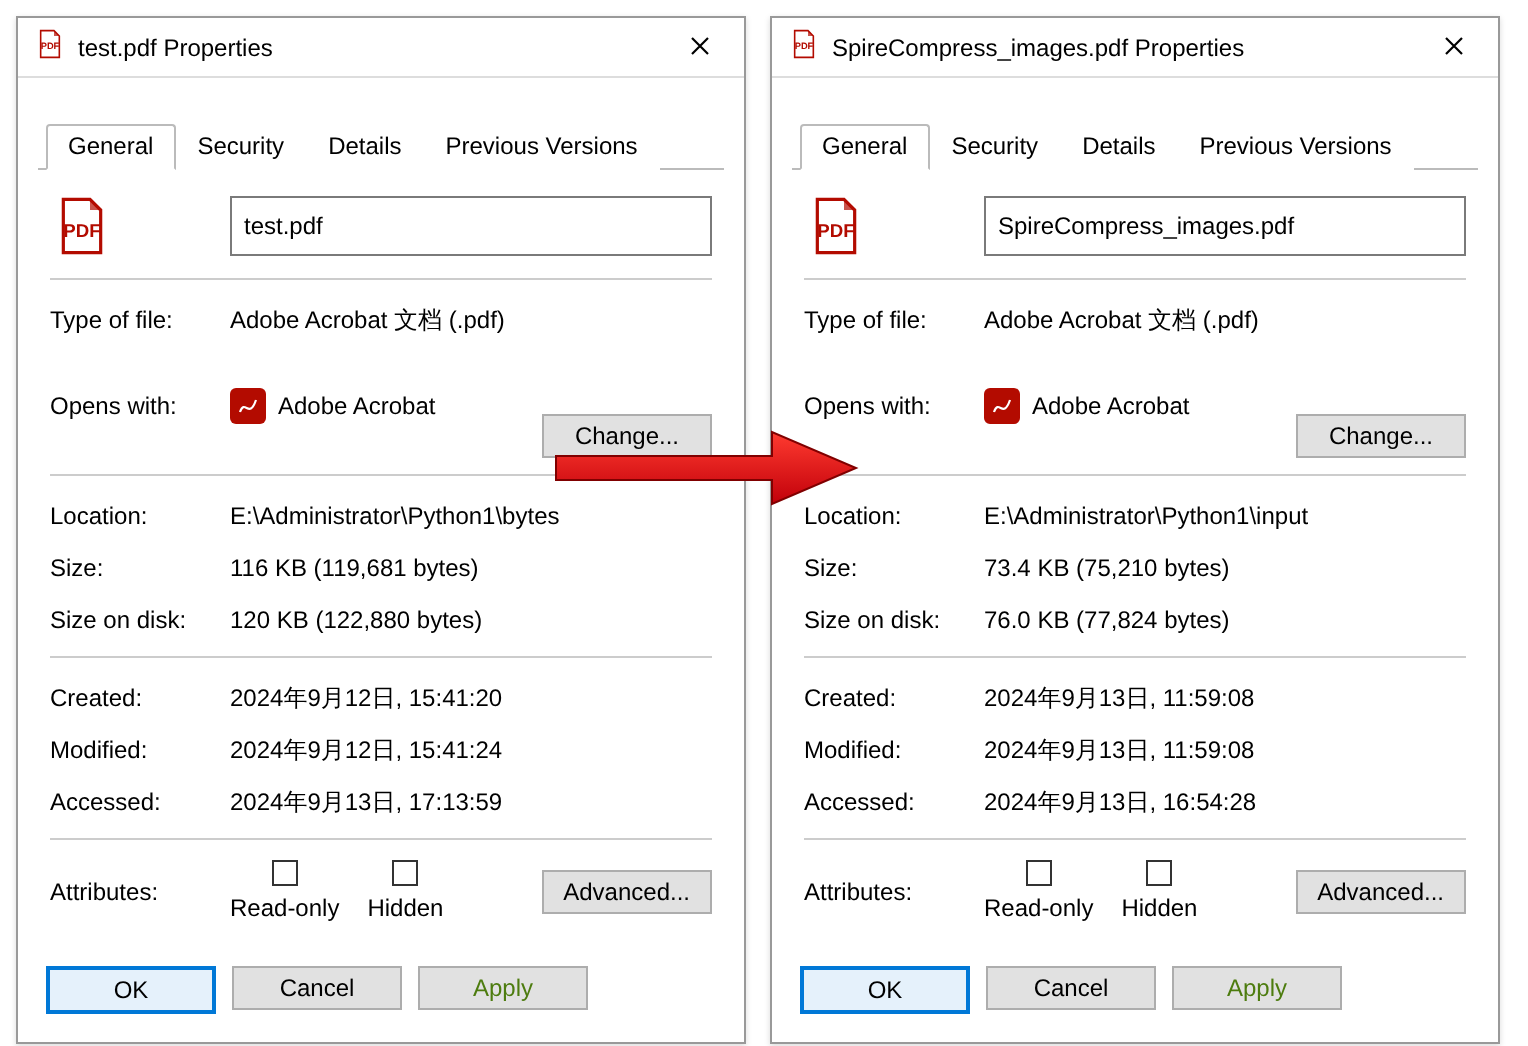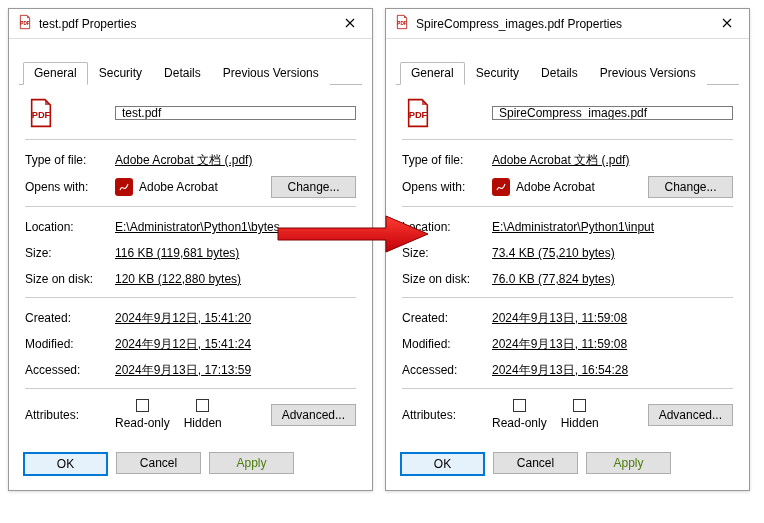--- a/index.html
+++ b/index.html
@@ -62,31 +62,31 @@
     padding: 12px 16px 6px 16px;
     flex: 1;
   }
   .row {
     display: flex;
     align-items: center;
     margin-bottom: 6px;
     min-height: 20px;
   }
   .row .label { width: 90px; flex-shrink: 0; }
-  .row .val { flex: 1; text-decoration: underline; }
+  .row .val { flex: 1; }
   .filename-row { margin-bottom: 10px; }
   .filename-row .icon-box {
     width: 90px; display:flex; align-items:center; justify-content:flex-start;
   }
   .filename-input {
     flex: 1;
     border: 1px solid #7a7a7a;
     padding: 3px 6px;
     font: inherit;
-    height: 14px;
+    height: 30px;
   }
   hr.sep {
     border: none;
     border-top: 1px solid #ccc;
     margin: 8px 0 10px 0;
   }
   .app-ico {
     display: inline-flex;
     align-items: center;
     gap: 6px;
@@ -133,21 +133,21 @@
   }
   .arrow {
     position: absolute;
     left: 276px;
     top: 214px;
     width: 154px;
     height: 40px;
     pointer-events: none;
   }
   .openswith-row { align-items: center; }
-  .openswith-row .btn { margin-left: auto; }
+  .openswith-row .btn { margin-left: auto; margin-top: 31px; }
   .attr-row .btn { margin-left: auto; }
 </style>
 </head>
 <body>
 
 <svg width="0" height="0" style="position:absolute">
   <symbol id="pdf-icon" viewBox="0 0 24 24">
     <path fill="#fff" stroke="#b30b00" stroke-width="1.2" d="M5 2h10l4 4v16H5z"></path>
     <path fill="#b30b00" d="M15 2v4h4z" opacity=".7"></path>
     <text x="12" y="16" text-anchor="middle" font-size="7" font-weight="700" fill="#b30b00" font-family="Arial">PDF</text>

